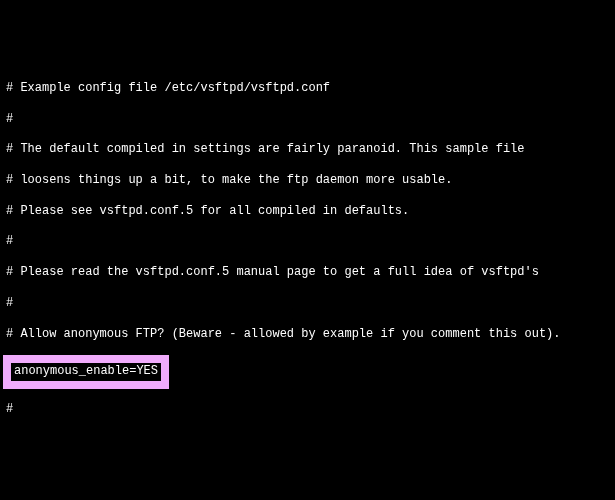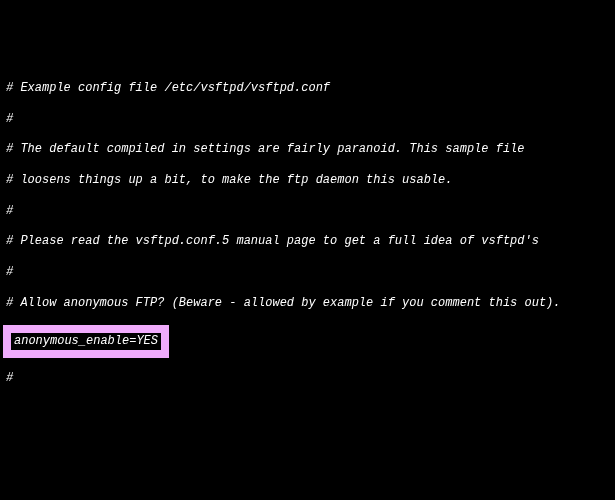--- a/index.html
+++ b/index.html
@@ -14,39 +14,39 @@
       font-size: 12px;
       line-height: 1.28;
       padding: 4px 6px;
       width: 615px;
       height: 500px;
       overflow: hidden;
       white-space: pre;
     }
     .line {
       display: block;
-      font-style: italic;
     }
     .highlight-box {
       border: 8px solid #f0abfc;
       display: inline-block;
       padding: 1px 3px;
       margin: -2px -3px;
     }
   </style>
 </head>
 <body>
 
 
 
 <div>
 <span class="line"># Example config file /etc/vsftpd/vsftpd.conf</span>
 <span class="line">#</span>
 <span class="line"># The default compiled in settings are fairly paranoid. This sample file</span>
-<span class="line"># loosens things up a bit, to make the ftp daemon this usable.</span>
+<span class="line"># loosens things up a bit, to make the ftp daemon more usable.</span>
+<span class="line"># Please see vsftpd.conf.5 for all compiled in defaults.</span>
 <span class="line">#</span>
 <span class="line"># Please read the vsftpd.conf.5 manual page to get a full idea of vsftpd's</span>
 <span class="line">#</span>
 <span class="line"># Allow anonymous FTP? (Beware - allowed by example if you comment this out).</span>
 <span class="line"><span class="highlight-box">anonymous_enable=YES</span></span>
 <span class="line">#</span>
 
 
 
 

